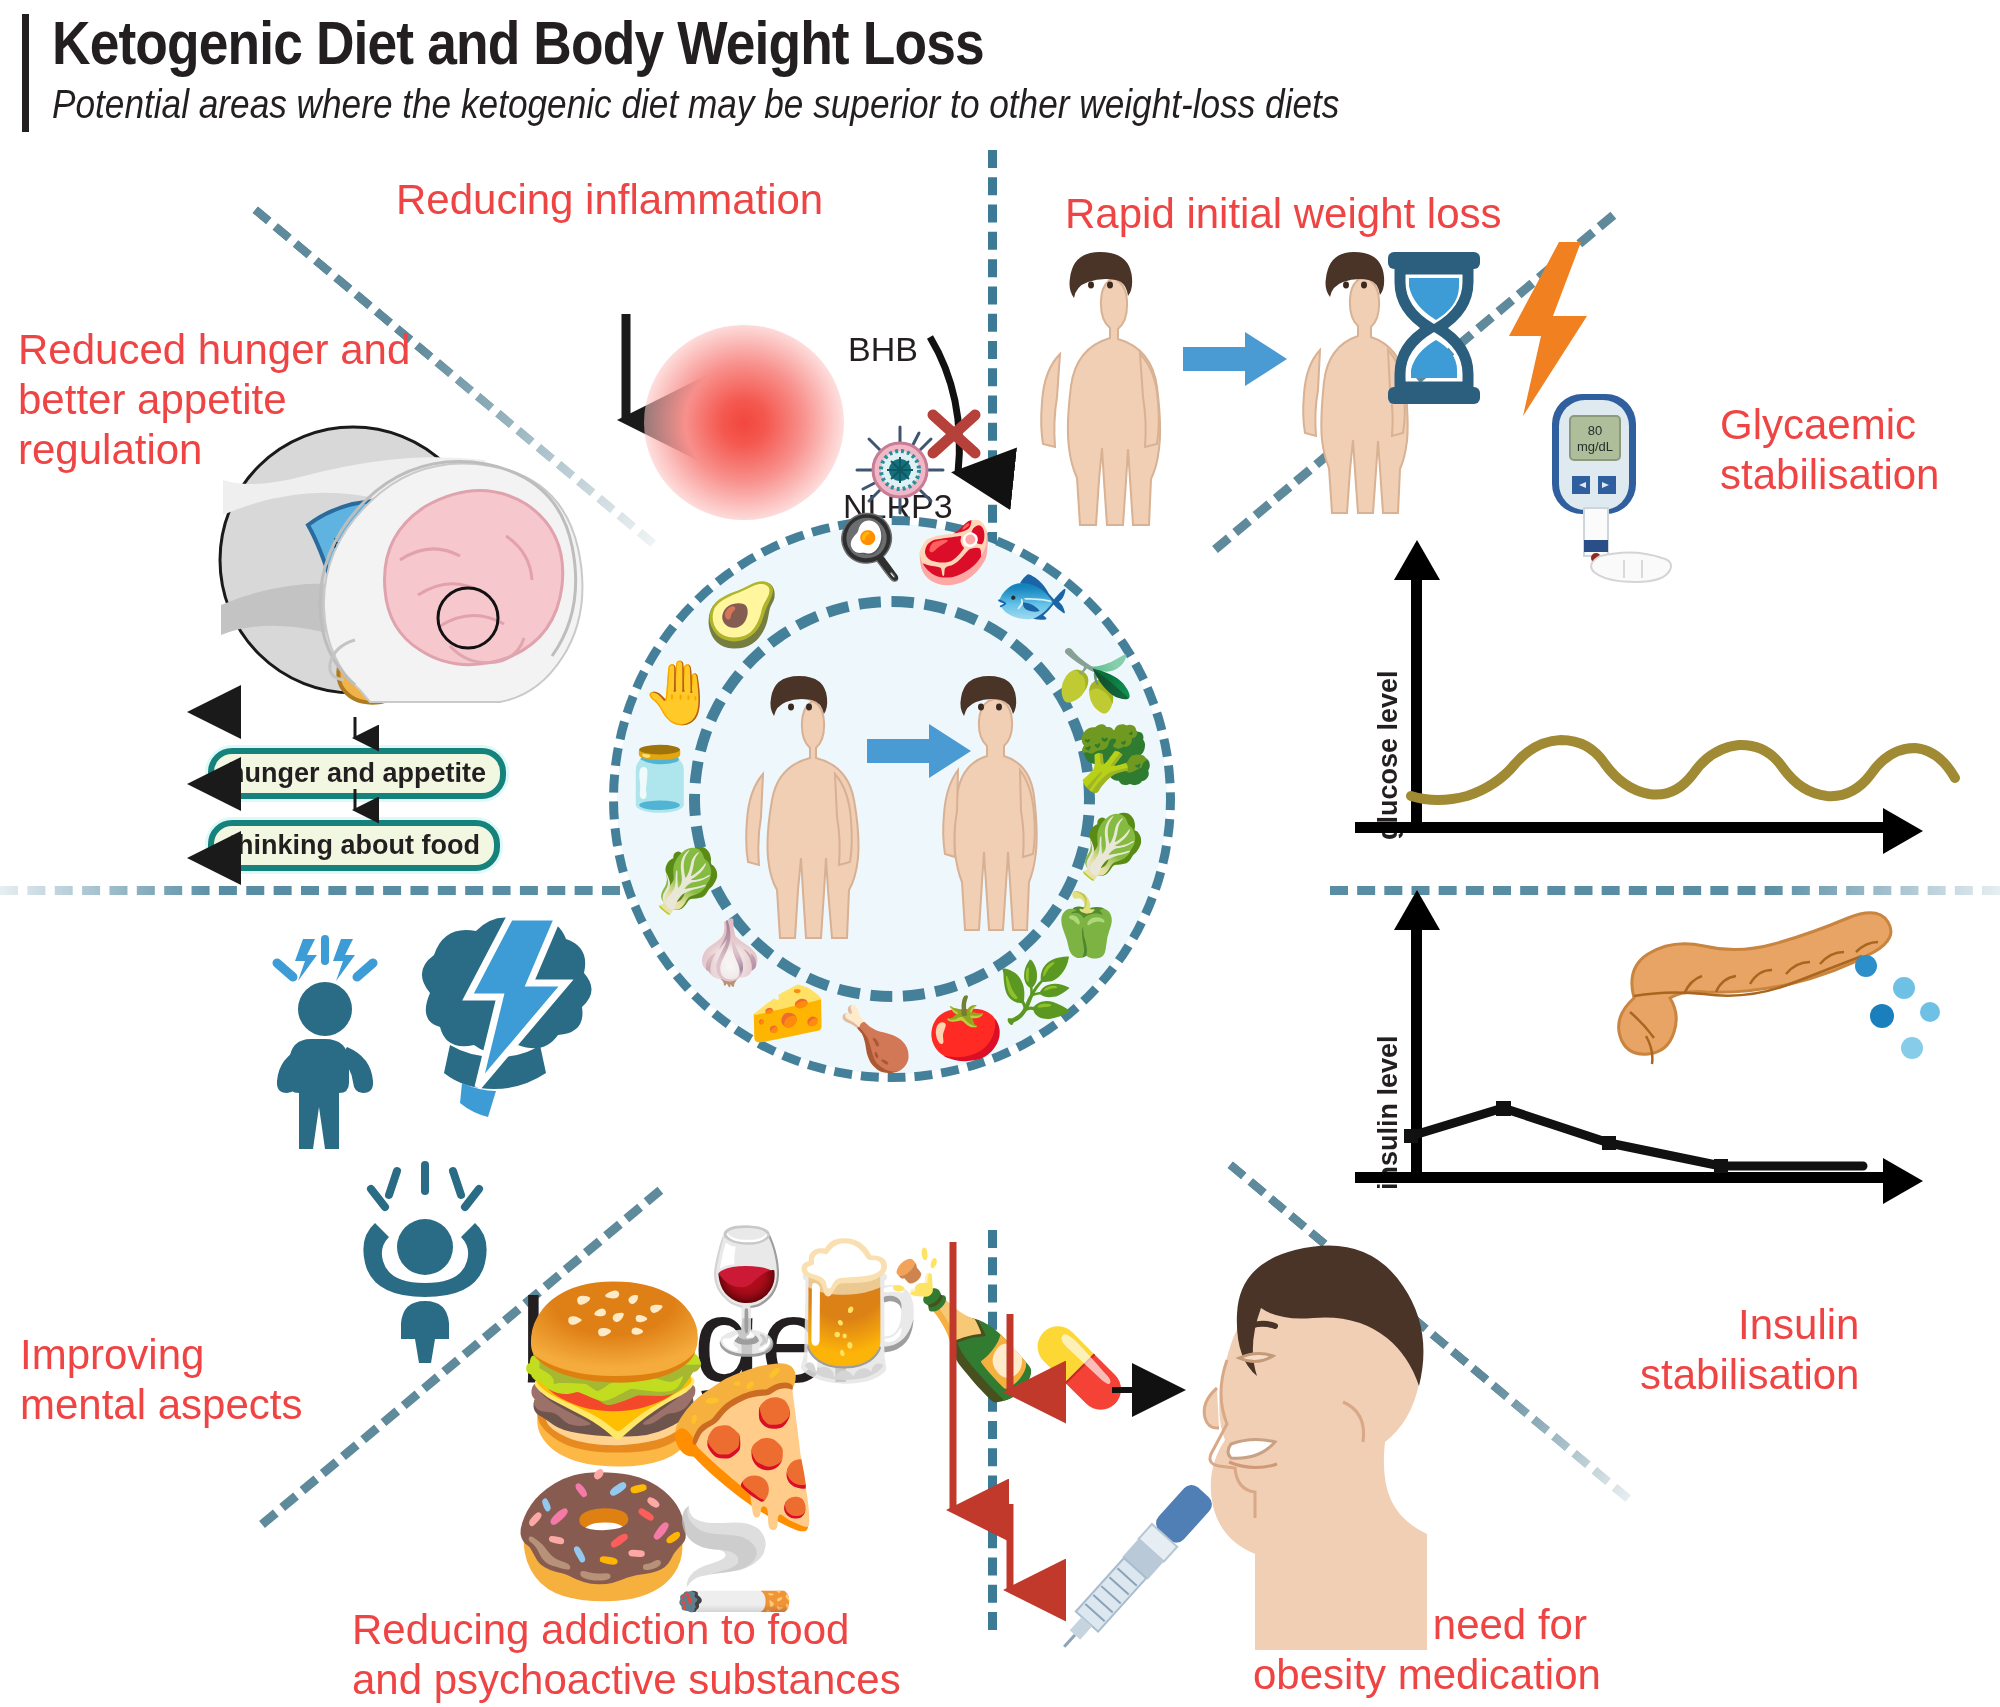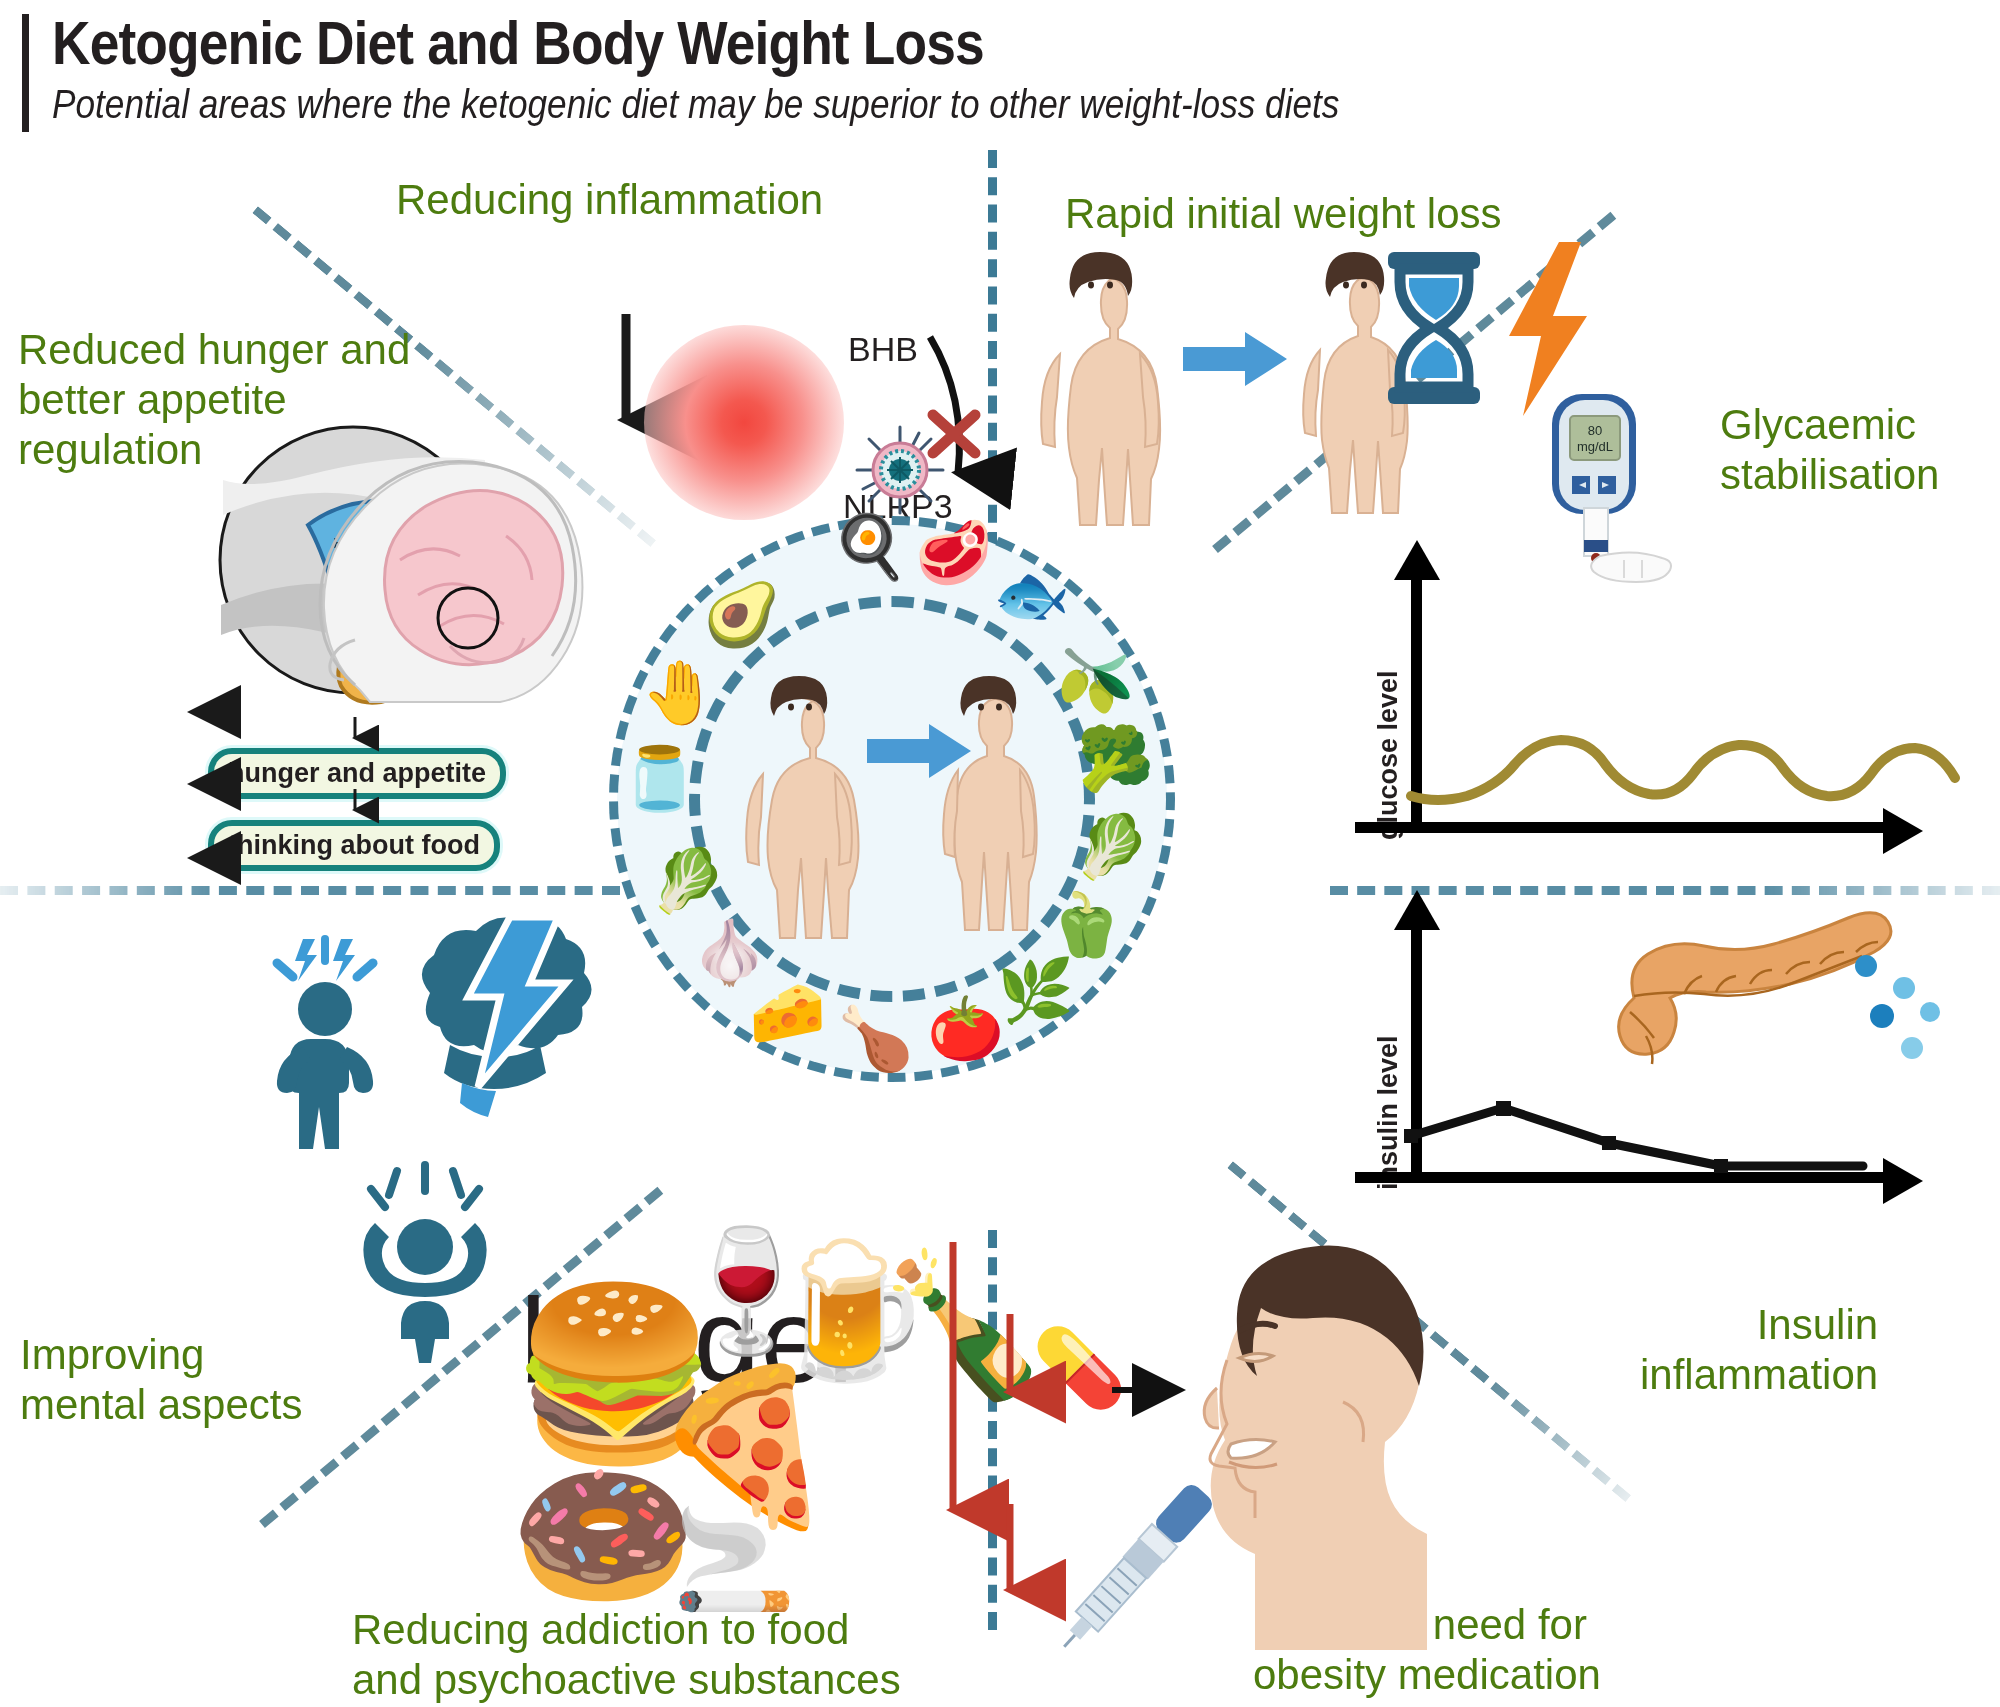--- a/index.html
+++ b/index.html
@@ -9,21 +9,21 @@
   
   #header{left:22px;top:8px;width:1800px;}
   #title-bar{position:absolute;left:0;top:6px;width:7px;height:118px;background:#231f20;}
   #title{font-family:"Liberation Sans Narrow","Liberation Sans",sans-serif;
          font-weight:bold;font-size:62px;letter-spacing:-1px;line-height:70px;
          margin:0 0 0 30px;transform:scaleX(.86);transform-origin:left center;white-space:nowrap;}
   #subtitle{font-family:"Liberation Sans Narrow","Liberation Sans",sans-serif;
          font-style:italic;font-size:40px;line-height:48px;margin:2px 0 0 30px;
          transform:scaleX(.88);transform-origin:left center;white-space:nowrap;}
   
-  .sec-label{font-size:42px;line-height:50px;color:#4d7c0f;white-space:pre-line;}
+  .sec-label{font-size:42px;line-height:50px;color:#ef4444;white-space:pre-line;}
   
   .dash-h{height:0;border-top:9px dashed #3c7a95;opacity:.85;}
   .dash-diag{height:0;border-top:9px dashed #5f8a9b;transform-origin:left center;}
   .dash-v{width:0;border-left:9px dashed #3c7a95;}
   .fade-l{-webkit-mask-image:linear-gradient(to right,rgba(0,0,0,.15),#000 35%);
           mask-image:linear-gradient(to right,rgba(0,0,0,.15),#000 35%);}
   .fade-r{-webkit-mask-image:linear-gradient(to left,rgba(0,0,0,.15),#000 35%);
           mask-image:linear-gradient(to left,rgba(0,0,0,.15),#000 35%);}
   .fade-d{-webkit-mask-image:linear-gradient(to right,#000 40%,rgba(0,0,0,.1));
           mask-image:linear-gradient(to right,#000 40%,rgba(0,0,0,.1));}
@@ -76,21 +76,21 @@
 <div class="abs sec-label" style="left:396px;top:175px;">Reducing inflammation</div>
 <div class="abs sec-label" style="left:1065px;top:189px;">Rapid initial weight loss</div>
 <div class="abs sec-label" style="left:18px;top:325px;">Reduced hunger and
 better appetite
 regulation</div>
 <div class="abs sec-label" style="left:1720px;top:400px;">Glycaemic
 stabilisation</div>
 <div class="abs sec-label" style="left:20px;top:1330px;">Improving
 mental aspects</div>
 <div class="abs sec-label" style="left:1640px;top:1300px;text-align:right;">Insulin
-inflammation</div>
+stabilisation</div>
 <div class="abs sec-label" style="left:352px;top:1605px;">Reducing addiction to food
 and psychoactive substances</div>
 <div class="abs sec-label" style="left:1253px;top:1600px;">Reduced need for
 obesity medication</div>
 
 <div class="abs" style="left:213px;top:420px;width:345px;height:310px;">
   <svg width="345" height="310" viewBox="0 0 345 310">
     <ellipse cx="140" cy="140" rx="133" ry="133" fill="#d8d8d8" stroke="#1a1a1a" stroke-width="3"></ellipse>
     <path d="M10 95 Q90 60 170 80 Q250 100 272 75 L272 40 Q190 30 95 55 Q40 70 10 60 Z" fill="#efefef"></path>
     <path d="M8 185 Q90 150 180 172 Q255 190 273 170 L273 215 Q200 235 110 212 Q50 198 8 215 Z" fill="#c3c3c3"></path>

